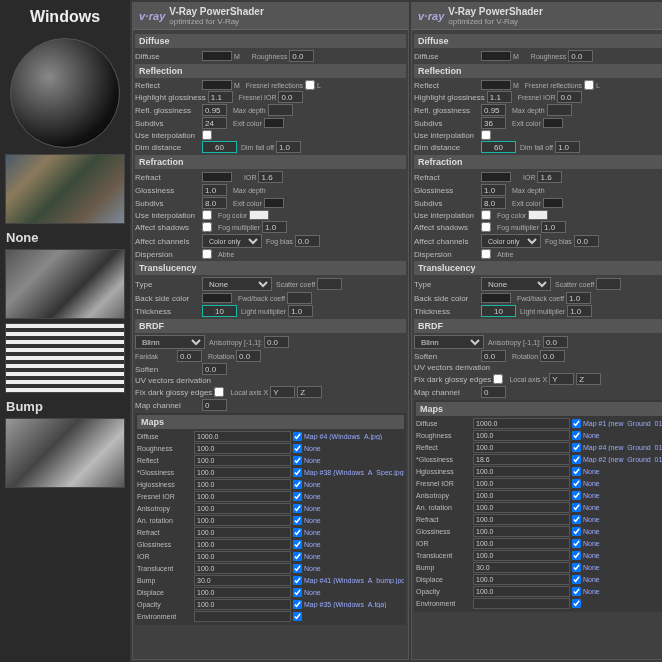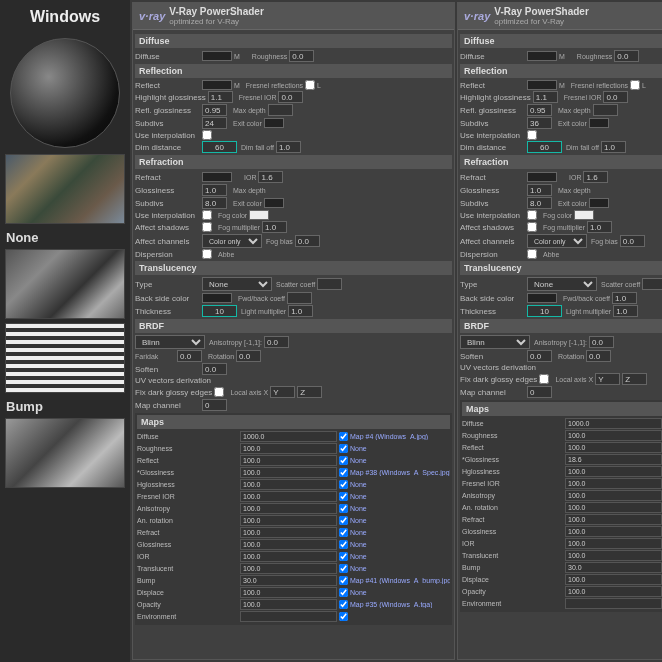--- a/index.html
+++ b/index.html
@@ -232,21 +232,20 @@
     }
 
     .map-value {
       color: #ccc;
       background: #333;
       border: 1px solid #555;
       padding: 0 2px;
       min-width: 30px;
       height: 11px;
       font-size: 7px;
-      margin-left: 46px;
     }
 
     .map-check {
       width: 9px;
       height: 9px;
     }
 
     .map-name {
       color: #9af;
       font-size: 7px;

